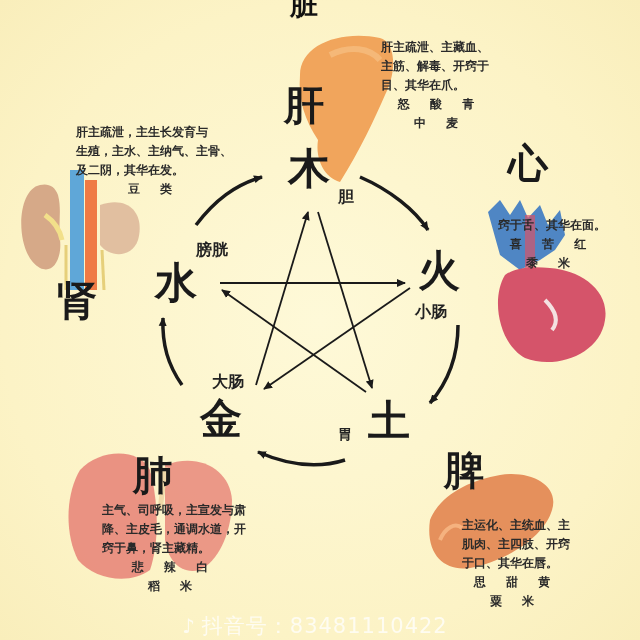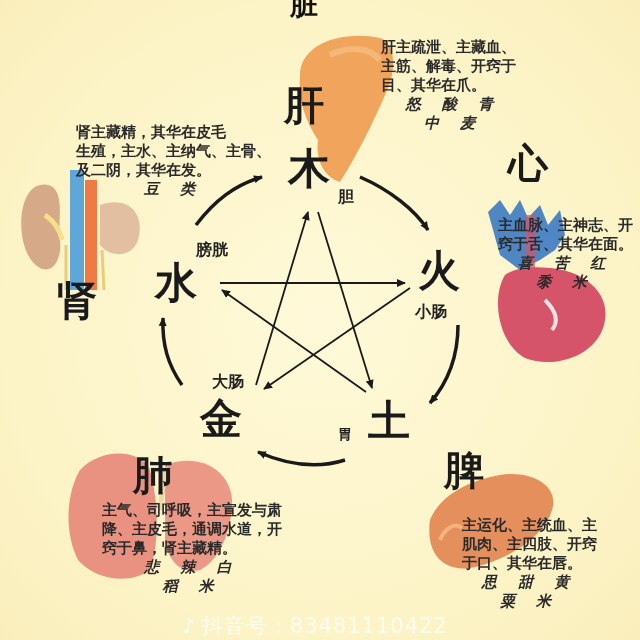--- a/index.html
+++ b/index.html
@@ -3,23 +3,23 @@
 <meta charset="utf-8">
 <style>
   html,body{margin:0;padding:0;}
   body{width:640px;height:640px;overflow:hidden;background:#fdf6cf;font-family:"DejaVu Sans","Liberation Sans",sans-serif;}
   .canvas{position:relative;width:640px;height:640px;background:radial-gradient(ellipse at 50% 50%,#fef9d8 0%,#fcf3c6 70%,#f9eebb 100%);overflow:hidden;}
   .title-frag{position:absolute;top:-14px;left:290px;font-size:28px;font-weight:bold;color:#111;}
   .big{position:absolute;font-weight:bold;color:#1a1a1a;line-height:1;}
   .elem{font-size:42px;}
   .organ{font-size:40px;}
   .fu{font-size:16px;font-weight:bold;color:#222;position:absolute;}
-  .desc{position:absolute;font-size:15px;font-weight:bold;color:#2a2a2a;line-height:19px;white-space:nowrap;}
+  .desc{position:absolute;font-size:12px;font-weight:bold;color:#2a2a2a;line-height:19px;white-space:nowrap;}
   .desc .line{display:block;}
-  .desc .attr{display:block;text-align:center;letter-spacing:8px;font-style:italic;}
+  .desc .attr{display:block;text-align:center;letter-spacing:8px;}
   svg.diagram{position:absolute;left:0;top:0;}
   .watermark{position:absolute;left:182px;top:612px;font-size:21px;color:rgba(255,255,255,0.75);white-space:nowrap;letter-spacing:1px;}
   .wm-icon{font-size:20px;margin-right:6px;}
 </style>
 </head>
 <body>
 
 <div class="canvas">
 
   <div class="title-frag">脏</div>
@@ -105,28 +105,27 @@
 
   <div class="desc" style="left:381px;top:38px;">
     <span class="line">肝主疏泄、主藏血、</span>
     <span class="line">主筋、解毒、开窍于</span>
     <span class="line">目、其华在爪。</span>
     <span class="attr" style="margin-left:10px;">怒 酸 青</span>
     <span class="attr" style="margin-left:10px;">中 麦</span>
   </div>
 
   <div class="desc" style="left:76px;top:123px;">
-    <span class="line">肾主藏精，其华在皮毛</span>
+    <span class="line">肝主疏泄，主生长发育与</span>
     <span class="line">生殖，主水、主纳气、主骨、</span>
     <span class="line">及二阴，其华在发。</span>
     <span class="attr">豆 类</span>
   </div>
 
   <div class="desc" style="left:498px;top:216px;">
-    <span class="line">主血脉、主神志、开</span>
     <span class="line">窍于舌、其华在面。</span>
     <span class="attr">喜 苦 红</span>
     <span class="attr">黍 米</span>
   </div>
 
   <div class="desc" style="left:102px;top:501px;">
     <span class="line">主气、司呼吸，主宣发与肃</span>
     <span class="line">降、主皮毛，通调水道，开</span>
     <span class="line">窍于鼻，肾主藏精。</span>
     <span class="attr">悲 辣 白</span>

